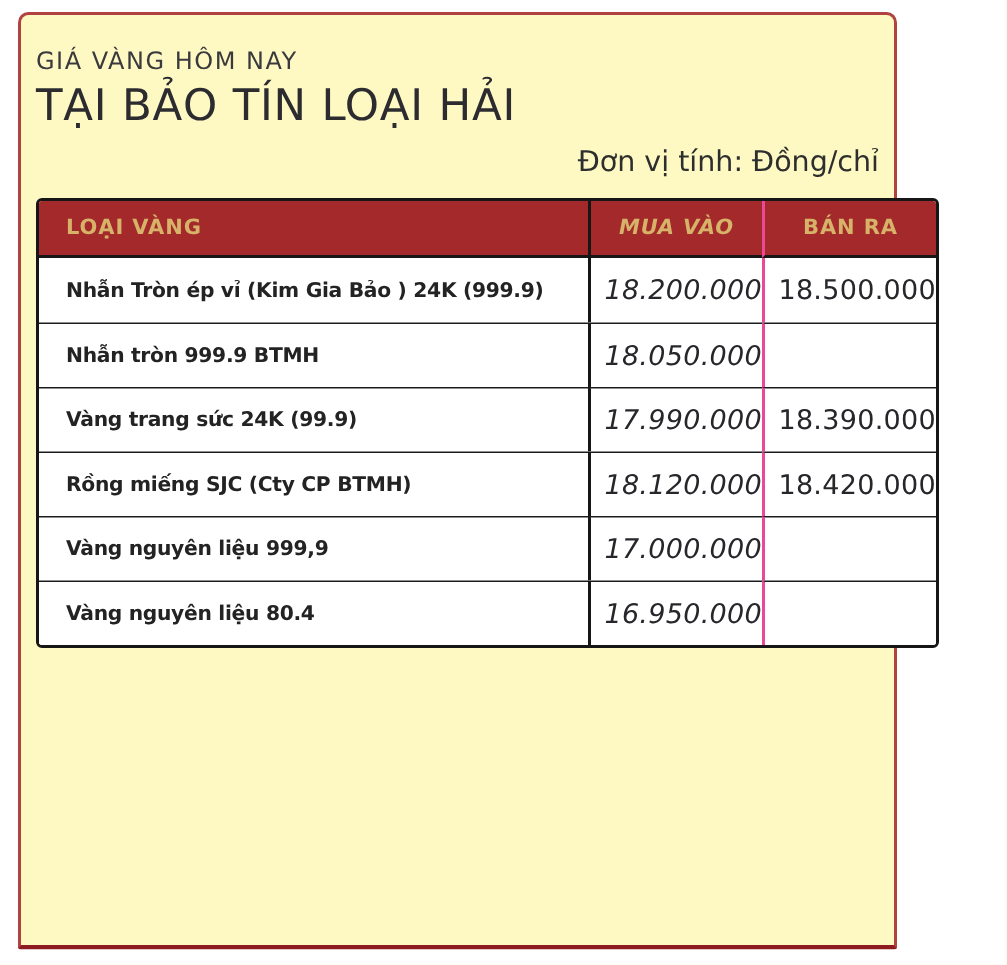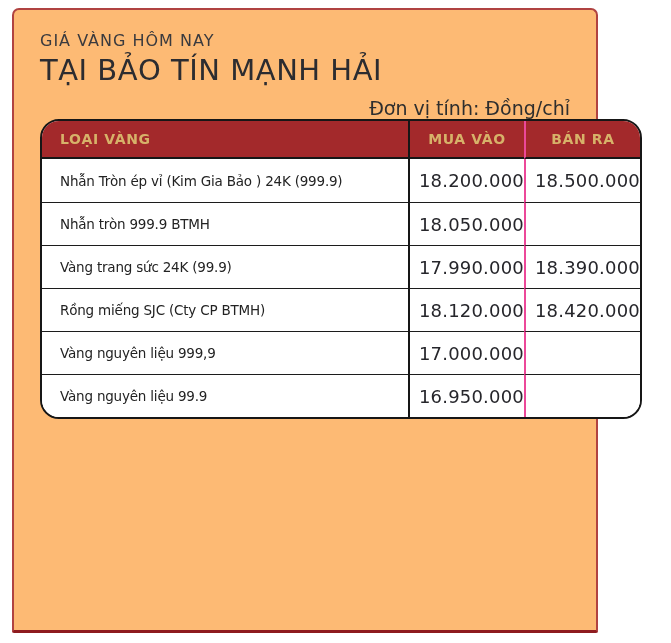--- a/index.html
+++ b/index.html
@@ -6,25 +6,25 @@
   html, body {
     width: 671px; height: 643px;
     background: #ffffff;
     font-family: "DejaVu Sans", "Liberation Sans", sans-serif;
     overflow: hidden;
   }
   .card {
     position: absolute;
     left: 12px; top: 8px;
     width: 586px; height: 625px;
-    background: #fdba74;
+    background: #fef9c3;
     border: 2px solid #b04341;
     border-bottom: 3px solid #8e1b1f;
     border-radius: 7px 7px 2px 2px;
-    padding: 0 26px;
+    padding: 0 10px;
   }
   .subtitle {
     margin-top: 21px;
     font-size: 16px;
     font-weight: 400;
     letter-spacing: 1px;
     color: #3a3a3e;
   }
   .page-title {
     margin-top: 3px;
@@ -33,23 +33,24 @@
     letter-spacing: 0.5px;
     color: #2c2c30;
   }
   .unit-label {
     margin-top: 10px;
     text-align: right;
     font-size: 19px;
     color: #2e2e2e;
   }
   .table-wrap {
+    margin-top: 13px;
     width: 602px;
     border: 2px solid #161616;
-    border-radius: 19px;
+    border-radius: 4px;
     overflow: hidden;
     background: #ffffff;
   }
   table {
     width: 100%;
     border-collapse: separate;
     border-spacing: 0;
     table-layout: fixed;
   }
   col.c-name { width: 366px; }
@@ -68,44 +69,44 @@
   thead th.h-name { text-align: left; padding-left: 18px; }
   thead th.h-buy, thead th.h-sell { text-align: center; }
   tbody td {
     height: 43px;
     vertical-align: middle;
     background: #ffffff;
   }
   tbody tr + tr td { border-top: 1.5px solid #1c1c1c; }
   td.name {
     font-size: 13.5px;
-    font-weight: 400;
+    font-weight: 700;
     color: #232323;
     letter-spacing: -0.2px;
     padding-left: 18px;
     padding-right: 4px;
     white-space: nowrap;
     text-align: left;
   }
   td.buy, td.sell {
     font-size: 18px;
     font-weight: 400;
     color: #26262b;
     text-align: right;
     letter-spacing: 0.2px;
   }
-  td.buy, th.h-buy  { border-left: 2px solid #161616; }
+  td.buy, th.h-buy  { border-left: 2px solid #161616; font-style: italic; }
   td.sell, th.h-sell { border-left: 2px solid #ec4899; }
 </style>
 </head>
 <body>
 
 <div class="card">
   <div class="subtitle">GIÁ VÀNG HÔM NAY</div>
-  <div class="page-title">TẠI BẢO TÍN MẠNH HẢI</div>
+  <div class="page-title">TẠI BẢO TÍN LOẠI HẢI</div>
   <div class="unit-label">Đơn vị tính: Đồng/chỉ</div>
 
   <div class="table-wrap">
     <table>
       <colgroup>
           <col class="c-name">
           <col class="c-buy">
           <col class="c-sell">
         </colgroup>
       <thead>
@@ -135,20 +136,20 @@
           <td class="name">Rồng miếng SJC (Cty CP BTMH)</td>
           <td class="buy">18.120.000</td>
           <td class="sell">18.420.000</td>
         </tr>
         <tr>
           <td class="name">Vàng nguyên liệu 999,9</td>
           <td class="buy">17.000.000</td>
           <td class="sell"></td>
         </tr>
         <tr>
-          <td class="name">Vàng nguyên liệu 99.9</td>
+          <td class="name">Vàng nguyên liệu 80.4</td>
           <td class="buy">16.950.000</td>
           <td class="sell"></td>
         </tr>
       </tbody>
     </table>
   </div>
 </div>
 
 </body></html>

